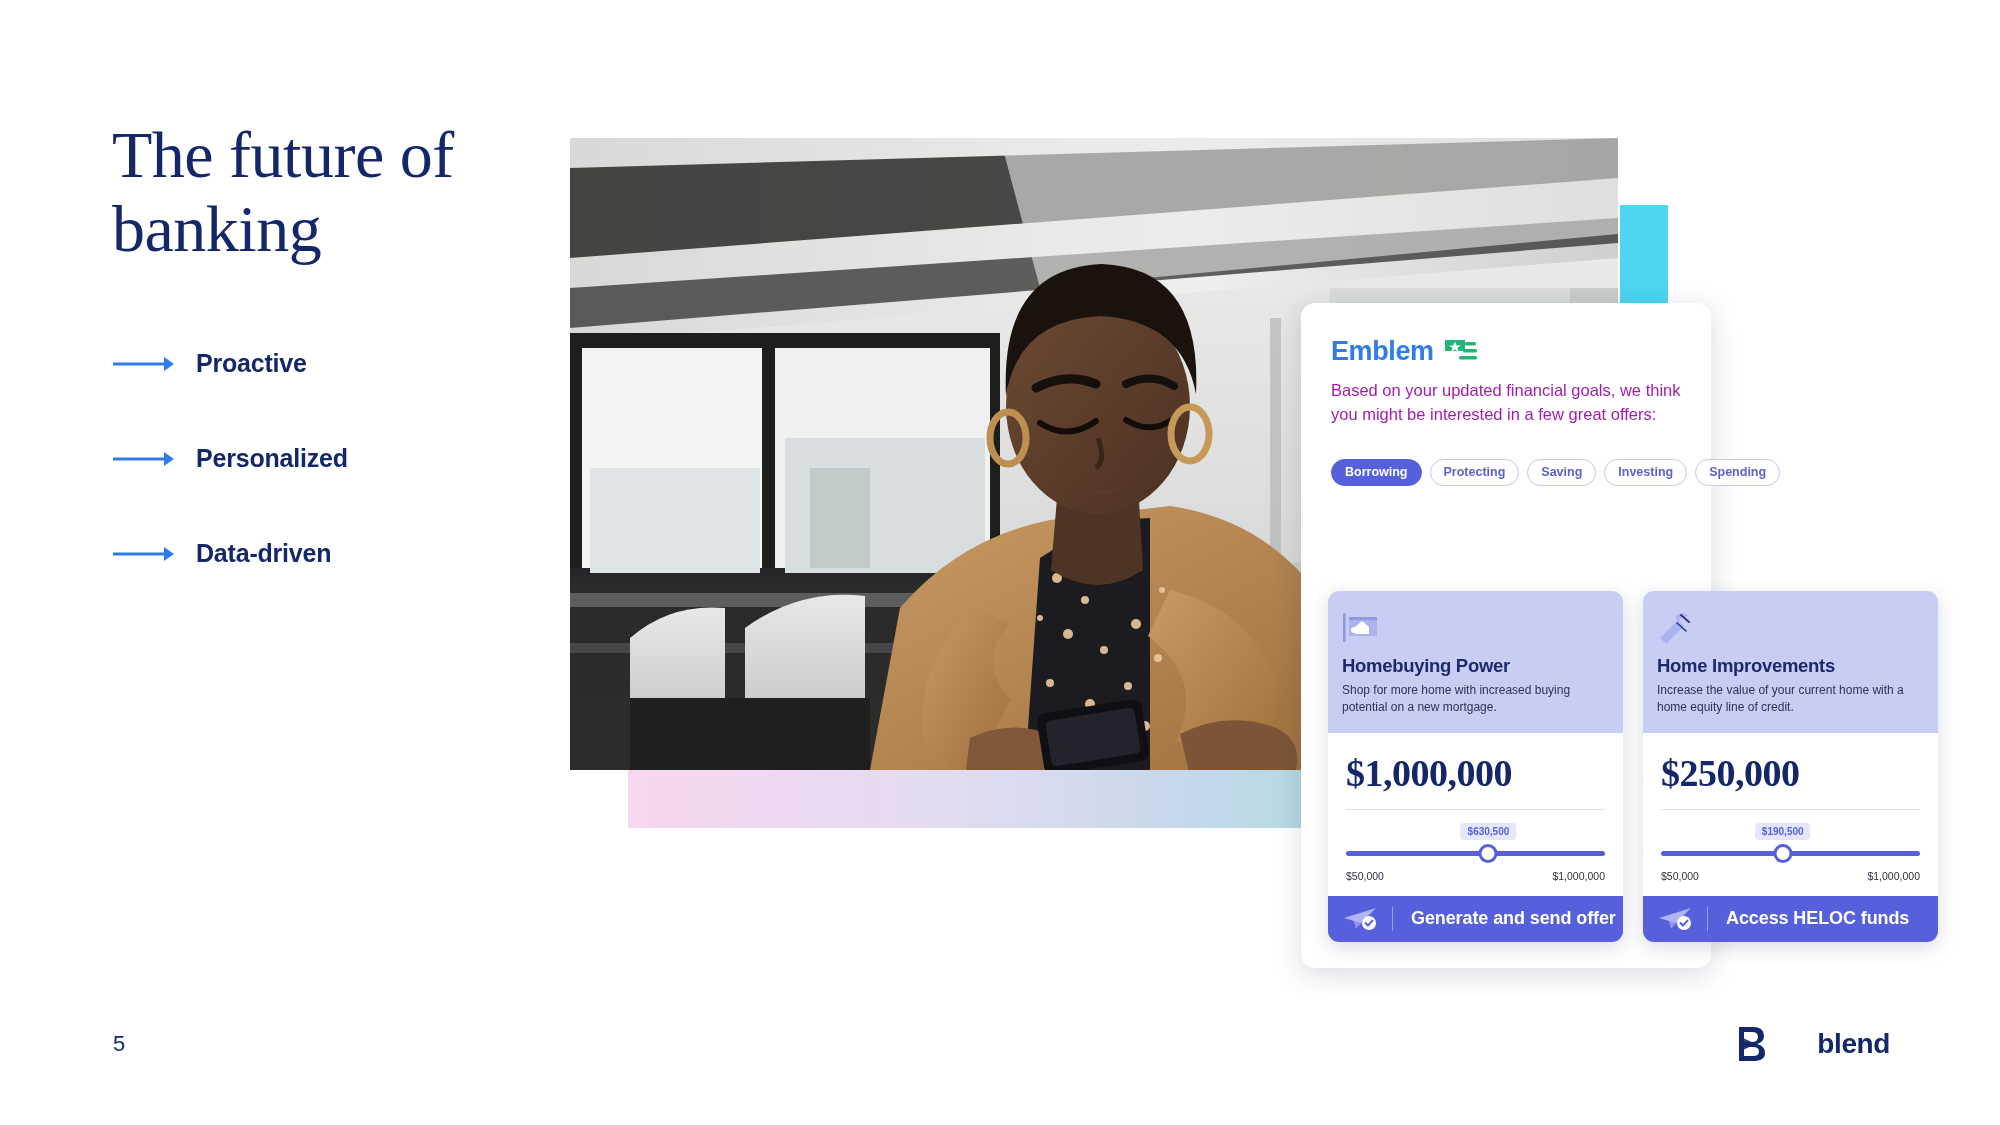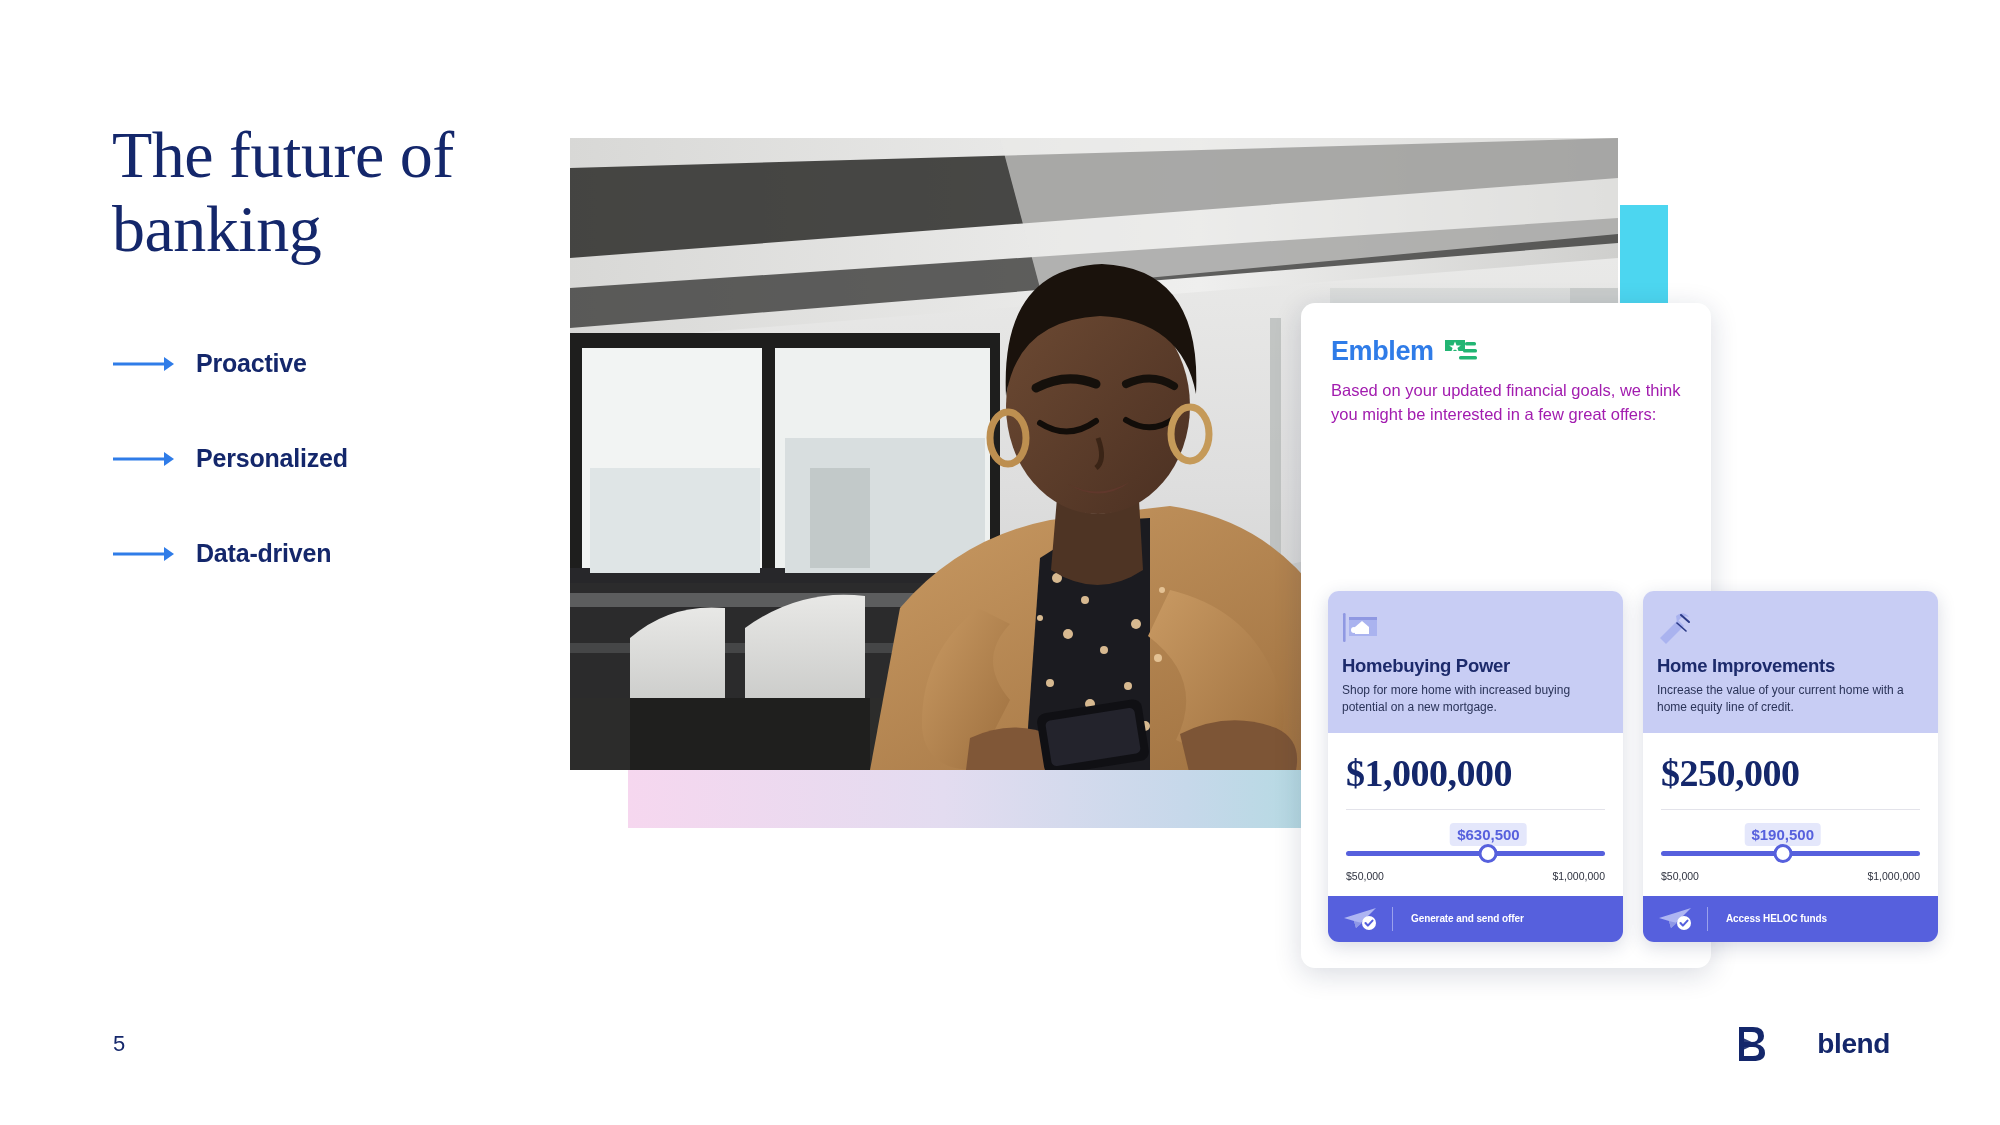--- a/index.html
+++ b/index.html
@@ -126,21 +126,21 @@
     font-size:38px; font-weight:bold; color:#14276b;
     letter-spacing:-0.5px;
   }
   .divider { height:1px; background:#e3e3ea; margin:14px 0 0 0; }
 
   .slider-wrap { position:relative; margin-top:30px; height:40px; }
   .slider-tip {
     position:absolute; top:-17px;
     transform:translateX(-50%);
     background:#e4e7fb; color:#5660dd;
-    font-size:15px; font-weight:bold;
+    font-size:10px; font-weight:bold;
     padding:3px 7px; border-radius:4px; white-space:nowrap;
   }
   .slider-track {
     position:absolute; top:11px; left:0; right:0;
     height:5px; border-radius:3px; background:#5660dd;
   }
   .slider-knob {
     position:absolute; top:4px;
     width:19px; height:19px; border-radius:50%;
     background:#fff; border:3.5px solid #5660dd;
@@ -151,21 +151,21 @@
     display:flex; justify-content:space-between;
     font-size:10.5px; color:#2f3340;
   }
   .cta {
     margin:16px -18px 0 -18px;
     height:46px; background:#5660dd;
     display:flex; align-items:center; gap:0;
   }
   .cta-icon { width:40px; height:26px; margin:0 10px 0 14px; flex:0 0 40px; }
   .cta-sep { width:1px; height:24px; background:#9aa1ec; margin-right:18px; }
-  .cta-label { font-size:10px; font-weight:bold; color:#fff; letter-spacing:-0.1px; }
+  .cta-label { font-size:18px; font-weight:bold; color:#fff; letter-spacing:-0.1px; }
 
   
   .page-num {
     position:absolute; left:113px; top:1031px;
     font-size:22px; color:#14276b;
   }
   .logo {
     position:absolute; right:110px; top:1025px;
     display:flex; align-items:center; gap:10px;
   }
@@ -334,20 +334,27 @@
           <path d="M2 2 h20 v11 h-20 z" fill="#22b573"></path>
           <rect x="22" y="4" width="11" height="3.5" rx="1.6" fill="#22b573"></rect>
           <rect x="20" y="11" width="14" height="3.5" rx="1.6" fill="#22b573"></rect>
           <rect x="16" y="18" width="18" height="3.5" rx="1.6" fill="#22b573"></rect>
           <polygon points="12,3.5 13.6,7.4 17.8,7.4 14.4,9.9 15.7,13.8 12,11.4 8.3,13.8 9.6,9.9 6.2,7.4 10.4,7.4" fill="#ffffff"></polygon>
         </svg>
       </div>
 
       <div class="sub-copy">Based on your updated financial goals, we think you might be interested in a few great offers:</div>
 
+      <div class="tabs">
+        <div class="tab active">Borrowing</div>
+        <div class="tab">Protecting</div>
+        <div class="tab">Saving</div>
+        <div class="tab">Investing</div>
+        <div class="tab">Spending</div>
+      </div>
 
     </div>
   </div>
 
   <div class="offers">
 
     <div class="offer">
       <div class="offer-head">
         <svg class="offer-icon" viewBox="0 0 36 32">
           <rect x="1" y="2" width="2.6" height="29" rx="1.2" fill="#8f98e2"></rect>

